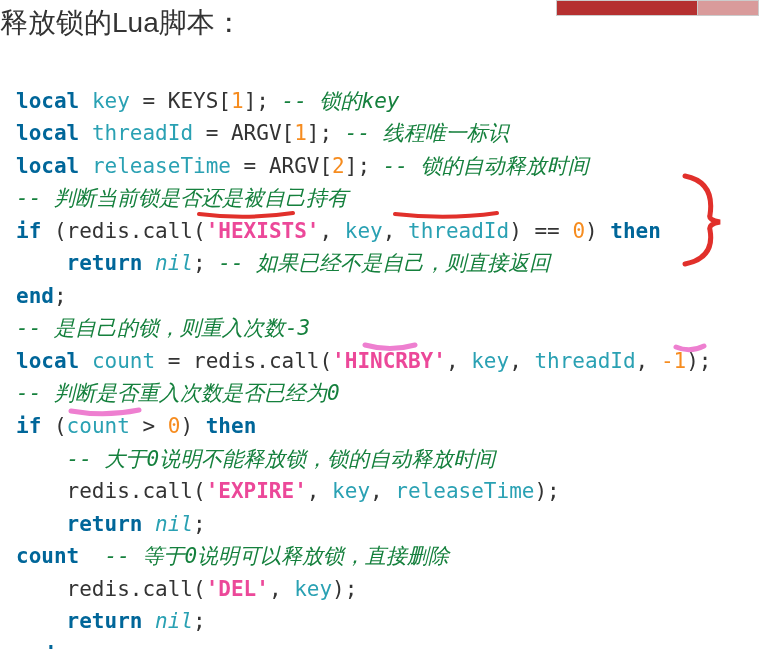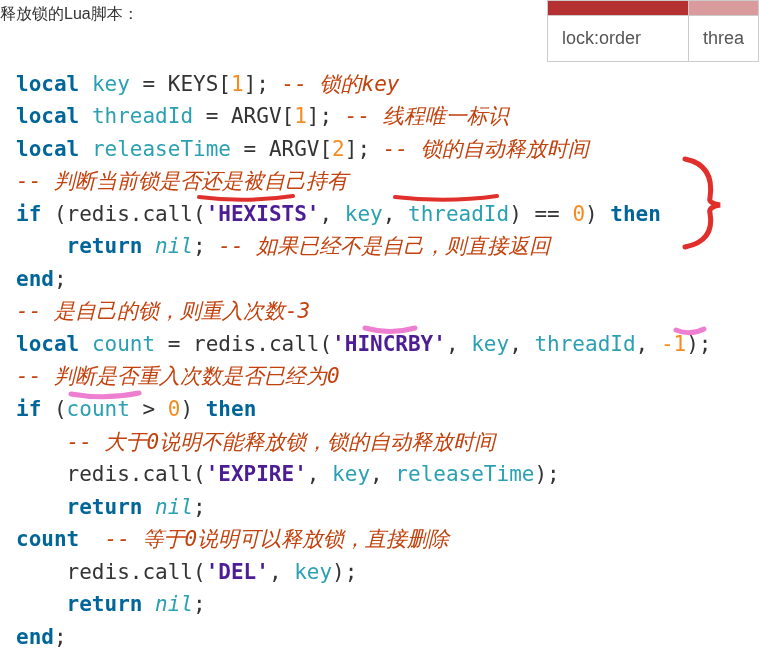--- a/index.html
+++ b/index.html
@@ -8,21 +8,21 @@
     font-family: -apple-system, BlinkMacSystemFont, "Segoe UI", sans-serif;
     background: #fff;
     font-size: 20px;
     width: 759px;
     height: 649px;
     overflow: hidden;
     position: relative;
   }
   .title {
     padding: 4px 0 10px 0;
-    font-size: 16px;
+    font-size: 28px;
     color: #333;
   }
   .table-fragment {
     position: absolute;
     top: 0;
     right: 0;
     border-collapse: collapse;
     font-size: 18px;
   }
   .table-fragment td {
@@ -37,43 +37,39 @@
     font-size: 21px;
     line-height: 1.55;
     white-space: pre;
     padding-left: 16px;
     position: relative;
   }
   .kw   { color: #006699; font-weight: bold; margin-top: 28px; }
   .id   { color: #2aa1b3; }
   .glob { color: #333; }
   .num  { color: #f68c1f; }
-  .str  { color: #4c1d95; font-weight: bold; }
-  .cmt  { color: #c2410c; font-style: italic; }
+  .str  { color: #ec4899; font-weight: bold; }
+  .cmt  { color: #15803d; font-style: italic; }
   
   .ann { position: absolute; pointer-events: none; }
   .red-brace { stroke: #e1302b; stroke-width: 5; fill: none; stroke-linecap: round; }
   .red-u { stroke: #e1302b; stroke-width: 4; fill: none; stroke-linecap: round; }
   .pink-u { stroke: #ee7fd0; stroke-width: 5; fill: none; stroke-linecap: round; }
 </style>
 </head>
 <body>
 
 <div class="title">释放锁的Lua脚本：</div>
 
 <table class="table-fragment">
   <tbody>
       <tr>
         <td class="hdr-a"></td>
         <td class="hdr-b"></td>
       </tr>
-  <tr>
-    <td>lock:order</td>
-    <td>threa</td>
-  </tr>
 </tbody>
   </table>
 
 <div class="code">
 <span><span class="kw">local</span> <span class="id">key</span><span class="glob"> = KEYS[</span><span class="num">1</span><span class="glob">]; </span><span class="cmt">-- 锁的key</span></span>
 <span><span class="kw">local</span> <span class="id">threadId</span><span class="glob"> = ARGV[</span><span class="num">1</span><span class="glob">]; </span><span class="cmt">-- 线程唯一标识</span></span>
 <span><span class="kw">local</span> <span class="id">releaseTime</span><span class="glob"> = ARGV[</span><span class="num">2</span><span class="glob">]; </span><span class="cmt">-- 锁的自动释放时间</span></span>
 <span><span class="cmt">-- 判断当前锁是否还是被自己持有</span></span>
 <span><span class="kw">if</span><span class="glob"> (redis.call(</span><span class="str">'HEXISTS'</span><span class="glob">, </span><span class="id">key</span><span class="glob">, </span><span class="id">threadId</span><span class="glob">) == </span><span class="num">0</span><span class="glob">) </span><span class="kw">then</span></span>
 <span>    <span class="kw">return</span><span> </span><span class="id" style="font-style:italic">nil</span><span class="glob">; </span><span class="cmt">-- 如果已经不是自己，则直接返回</span></span>

